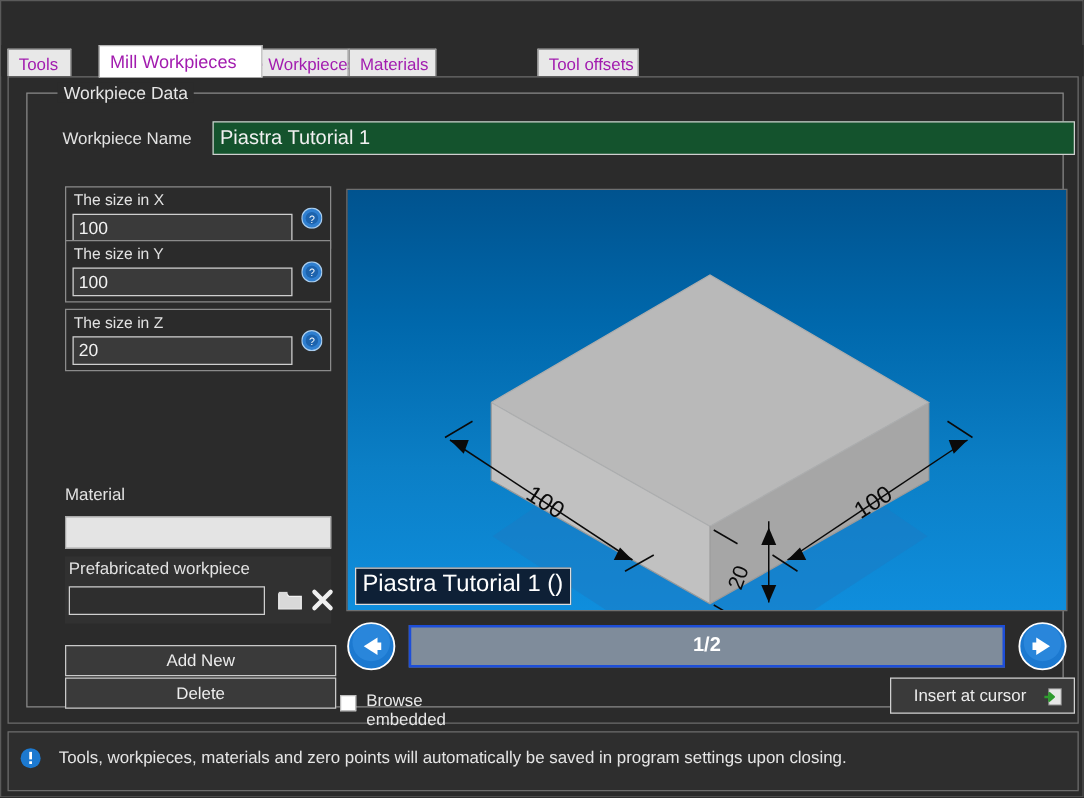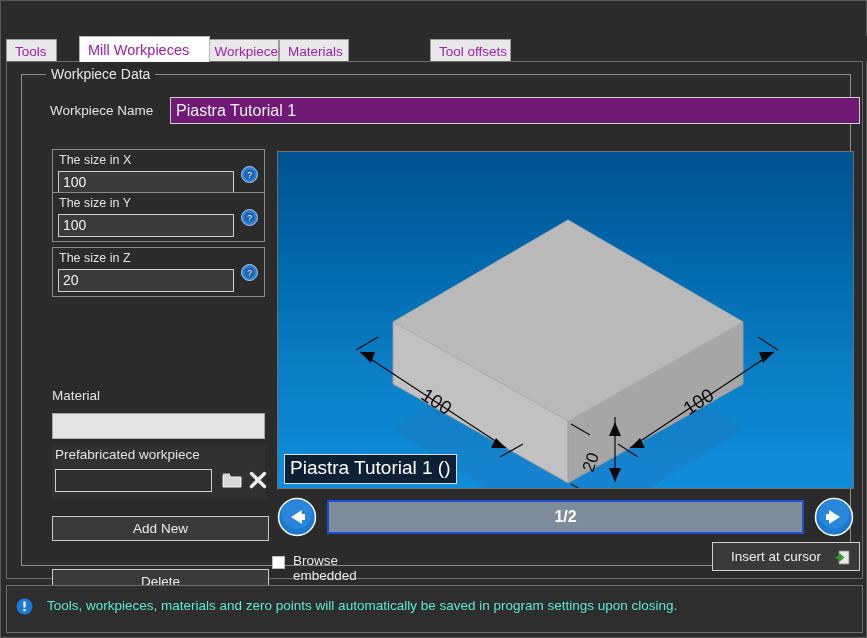--- a/index.html
+++ b/index.html
@@ -85,21 +85,21 @@
     padding: 0 5px;
     font-size: 14px; color: #e6e6e6;
   }
 
   .lbl { color: #e2e2e2; font-size: 13.5px; }
 
   .wp-name-label { position: absolute; left: 28px; top: 28px; }
   .wp-name-input {
     position: absolute; left: 148px; top: 22px;
     width: 690px; height: 27px;
-    background: #701a75;
+    background: #14532d;
     border: 1px solid #cfcfcf;
     color: #f0f0f0;
     font-size: 16px;
     padding: 1px 5px;
     line-height: 23px;
     overflow: hidden; white-space: nowrap;
   }
 
   
   .sizeblock {
@@ -233,21 +233,21 @@
   
   .statusbar {
     position: absolute; left: 5px; top: 584px;
     width: 857px; height: 48px;
     background: #2e2e2e;
     border: 1px solid #6d6d6d;
   }
   .status-icon { position: absolute; left: 9px; top: 12px; width: 17px; height: 17px; }
   .status-text {
     position: absolute; left: 40px; top: 12px;
-    font-size: 13.5px; color: #5eead4;
+    font-size: 13.5px; color: #e5e5e5;
   }
 </style>
 </head>
 <body>
 
 <div id="app">
 
 
   <div class="tabstrip">
     <div class="tab" style="left:5px;width:51px;">Tools</div>
@@ -304,21 +304,21 @@
         <svg class="folder-icon" viewBox="0 0 20 18">
           <path d="M1 4 L1 16 L19 16 L19 6 L9 6 L7.5 4 Z" fill="#d9d9d9" stroke="#f2f2f2" stroke-width="1"></path>
           <rect x="1" y="2.5" width="7" height="2.5" fill="#d9d9d9"></rect>
         </svg>
         <svg class="x-icon" viewBox="0 0 20 20">
           <path d="M3.5 3.5 L16.5 16.5 M16.5 3.5 L3.5 16.5" stroke="#f0f0f0" stroke-width="3.4" stroke-linecap="round" fill="none"></path>
         </svg>
       </div>
 
       <div class="pbtn" style="top:441px;">Add New</div>
-      <div class="pbtn" style="top:494px;">Delete</div>
+      <div class="pbtn" style="top:467px;">Delete</div>
 
       <div class="preview">
         <svg width="577" height="338" viewBox="0 0 577 338">
 
           <polygon points="116,277 290,158 464,277 290,390" fill="#1b7cc4" opacity="0.55"></polygon>
 
           <polygon points="290,269 465,170 465,232 290,331" fill="#a6a6a6"></polygon>
 
           <polygon points="115,170 290,269 290,331 115,232" fill="#c1c1c1"></polygon>
 

